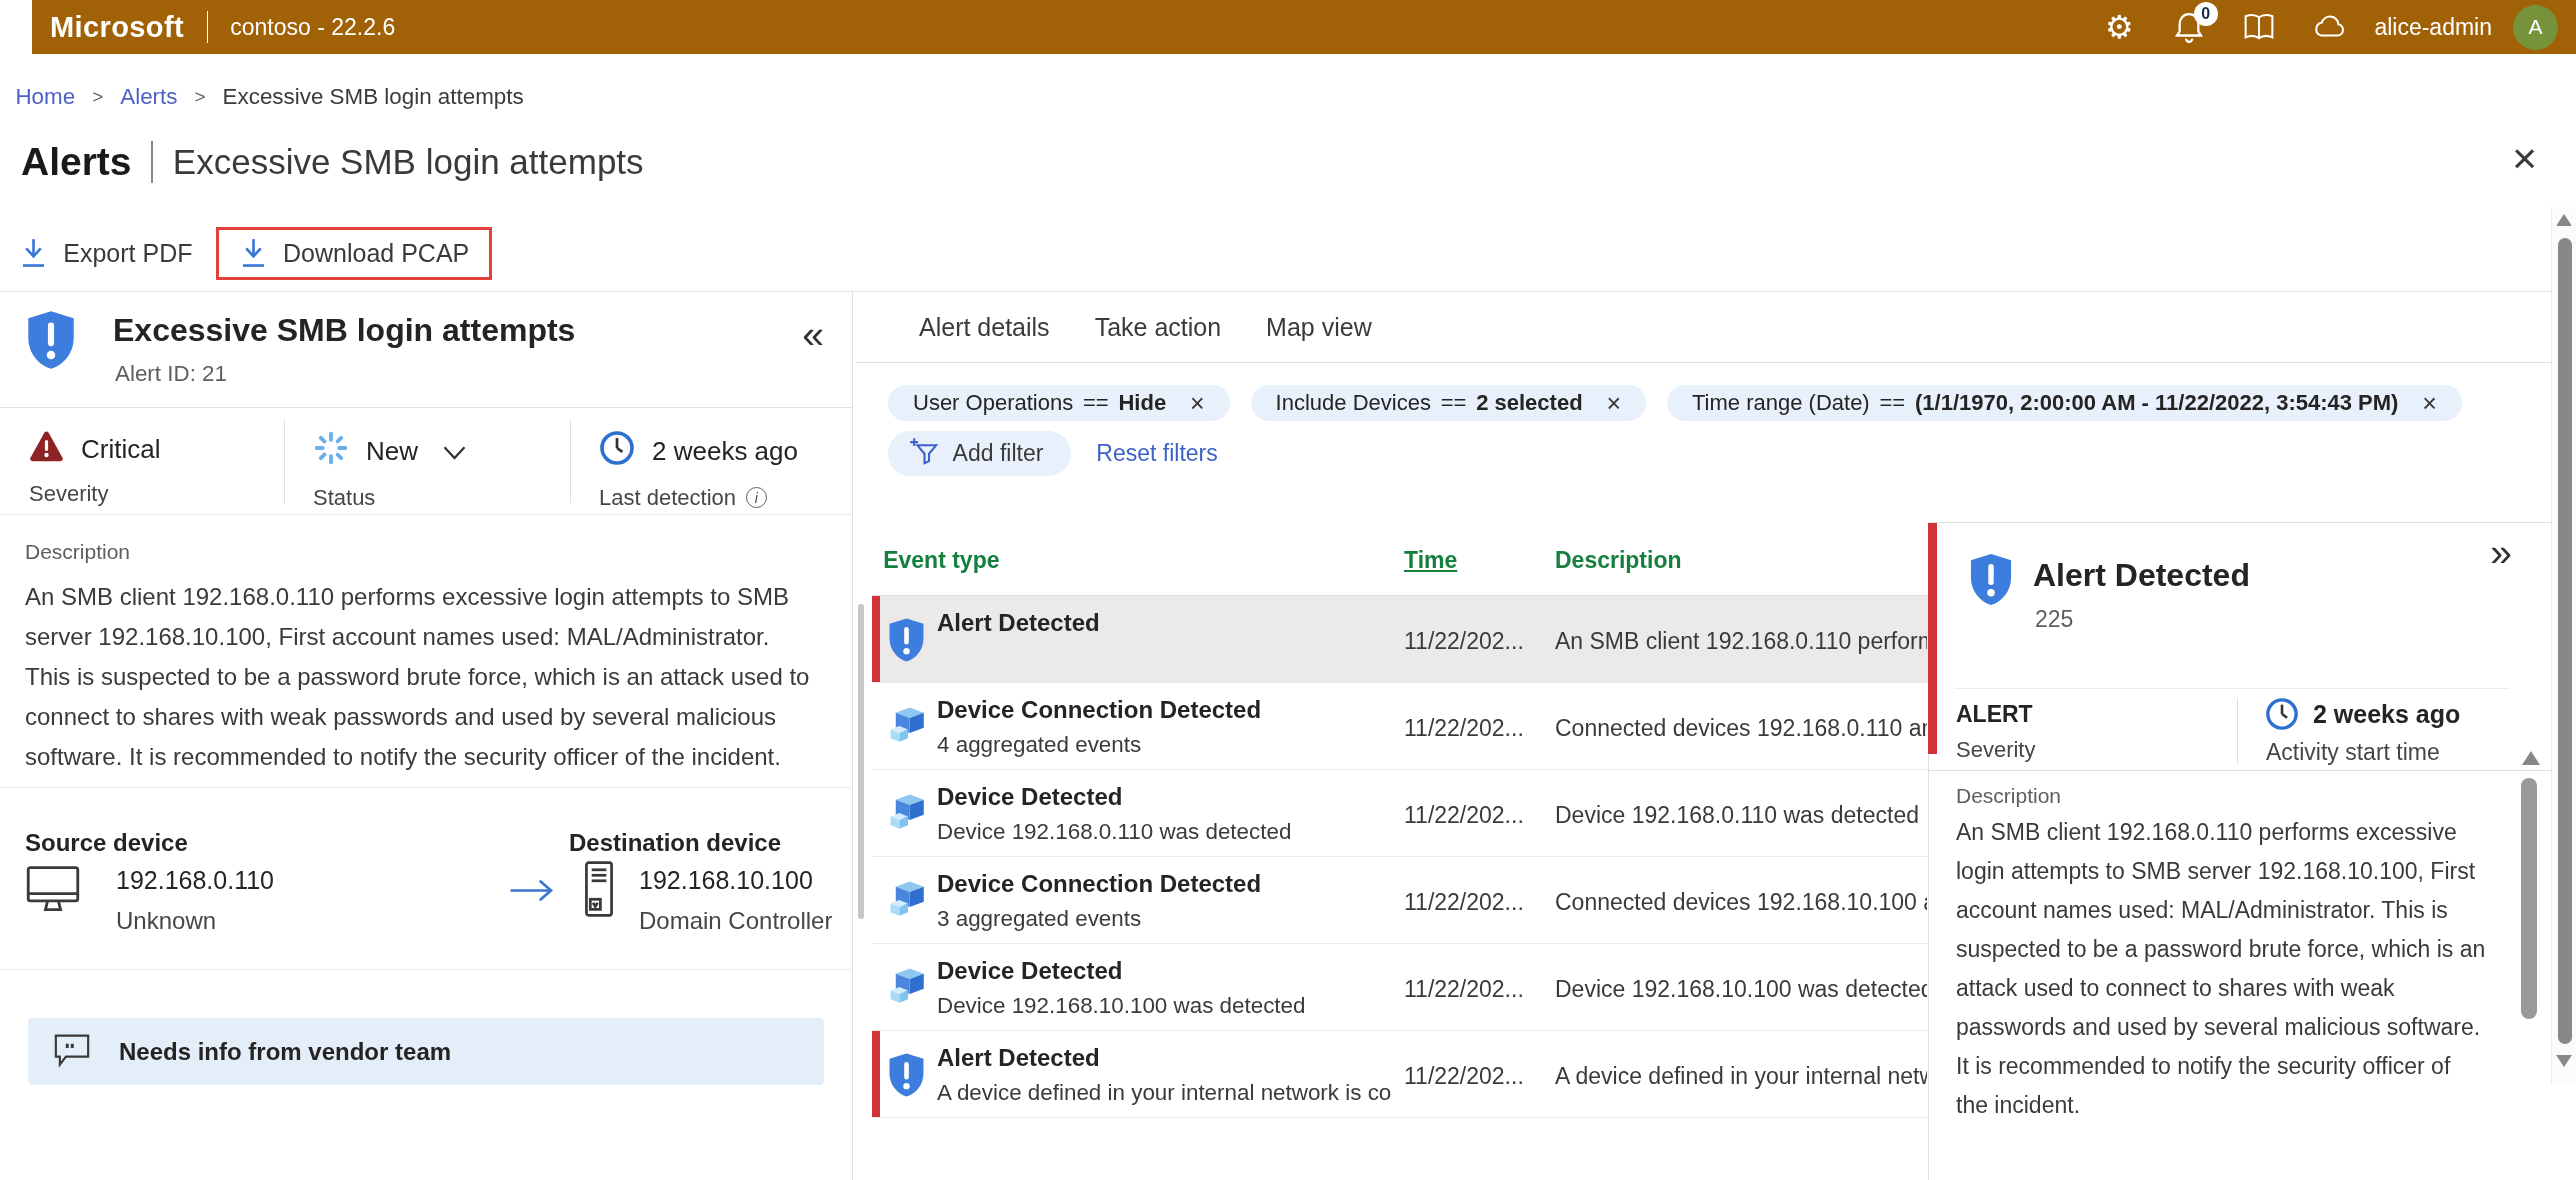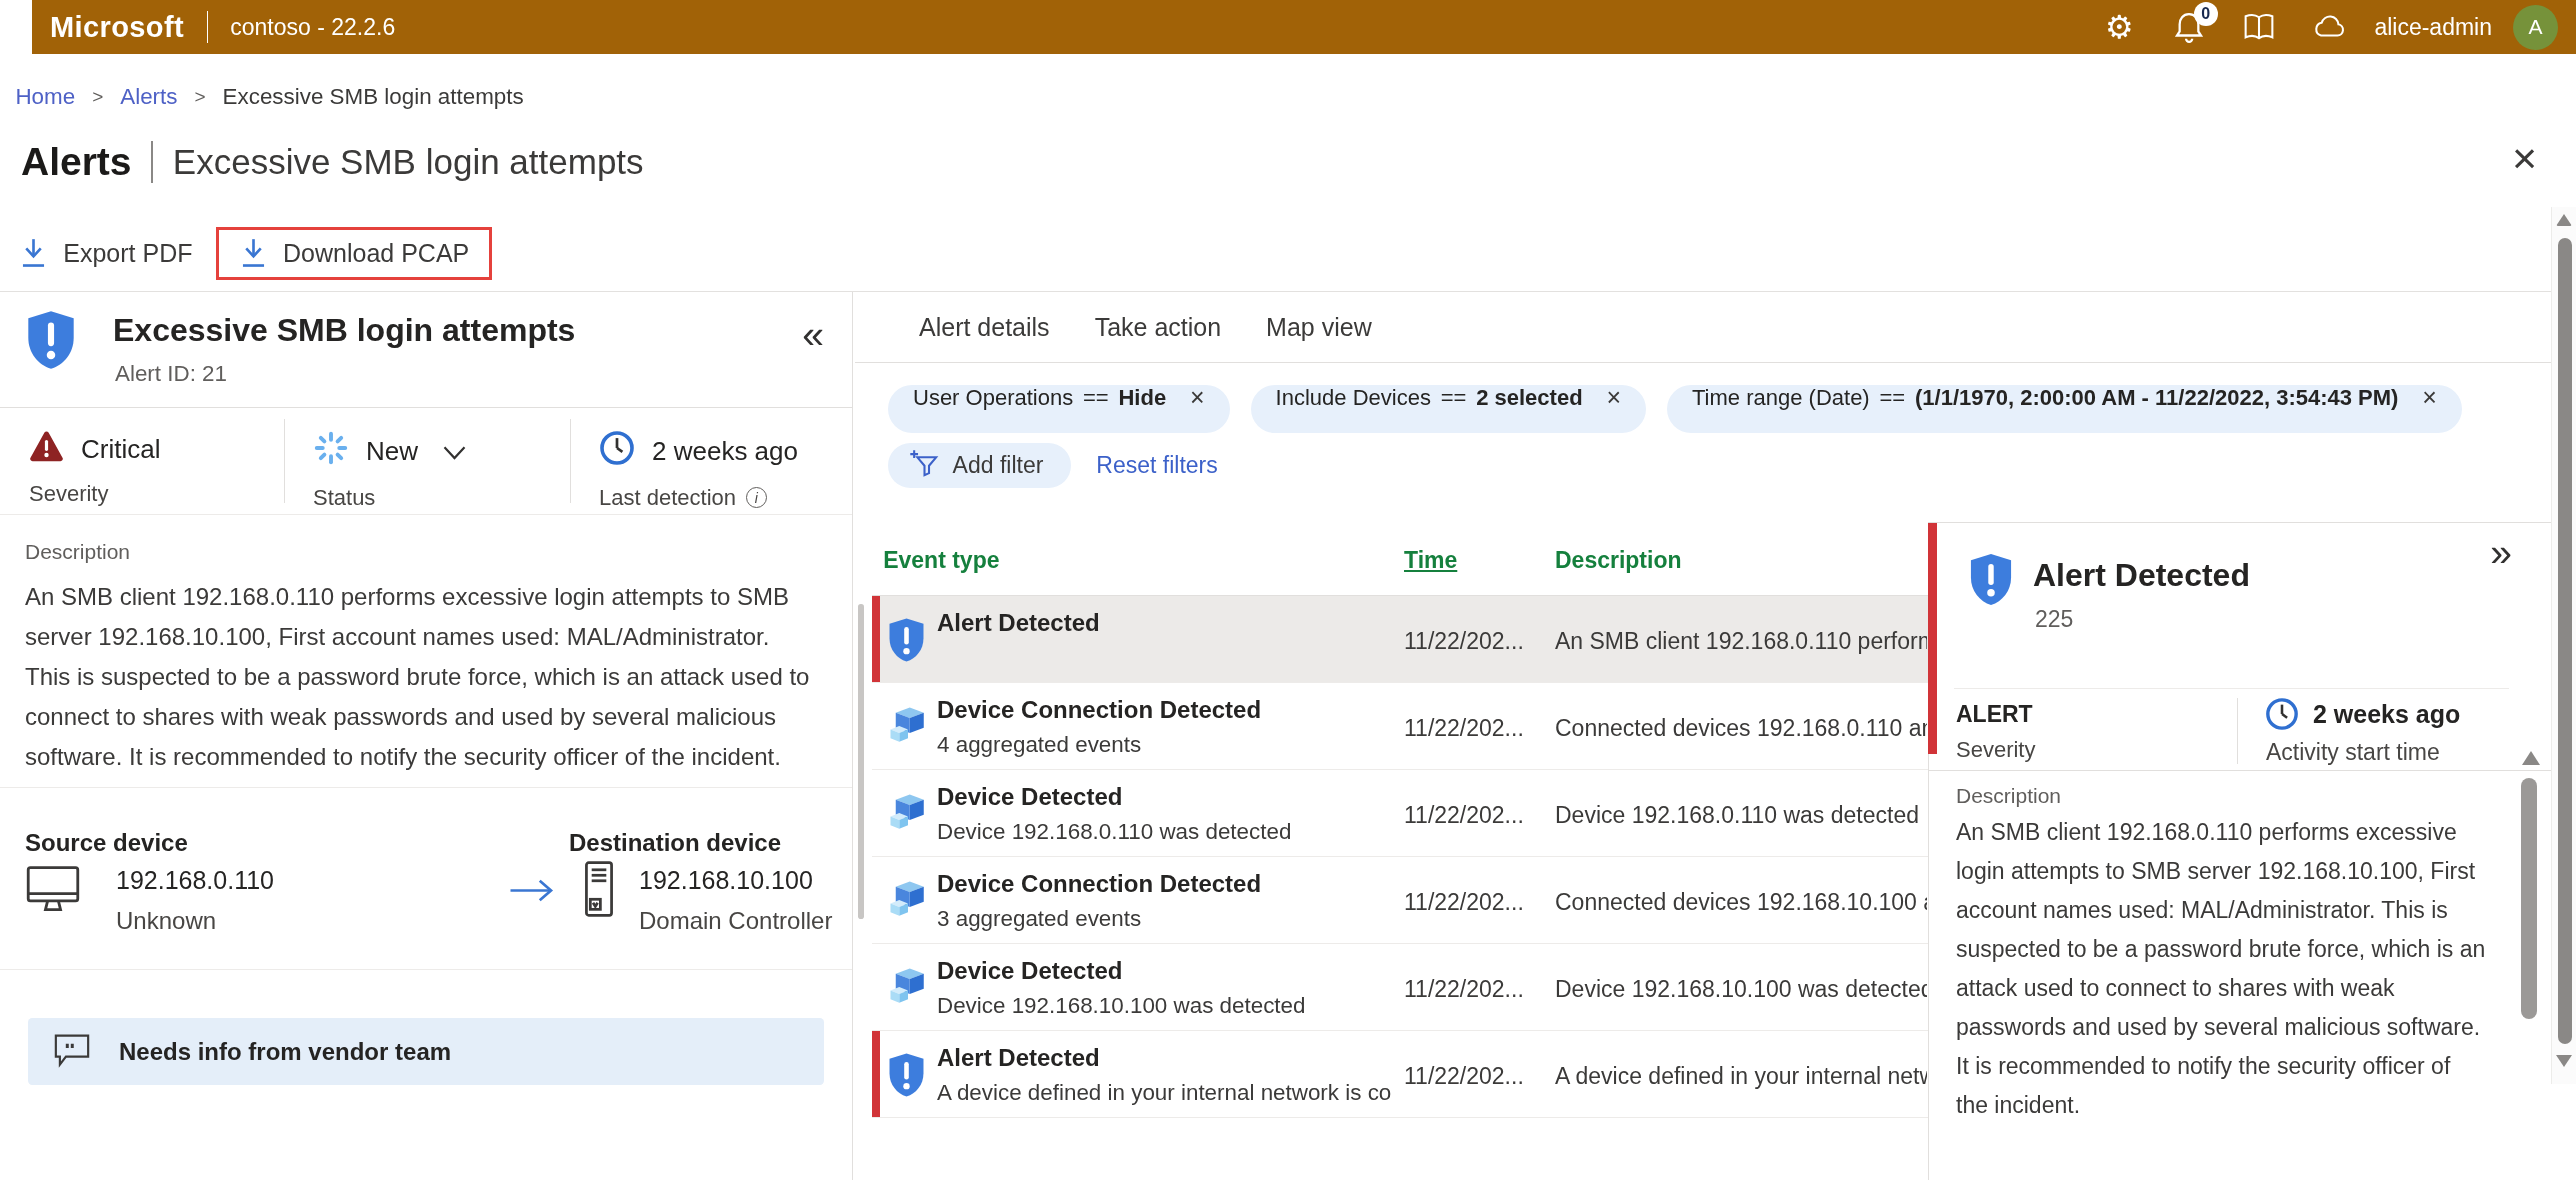--- a/index.html
+++ b/index.html
@@ -76,21 +76,21 @@
   .tabs { position:absolute; left:855px; top:292px; width:1696px; height:71px; border-bottom:1.4px solid #e1dfdd;
           display:flex; align-items:center; gap:45px; padding-left:64px; }
   .tab { position:relative; font-size:25px; color:#3b3a39; height:100%; display:flex; align-items:center; cursor:pointer; }
   .tab.active { font-weight:700; color:#201f1e; }
   .tab.active::after { content:""; position:absolute; left:0; right:0; bottom:8.4px; height:4.9px;
                        background:#3a76d2; border-radius:2.8px; }
 
   
   .filters { position:absolute; left:888px; top:385px; }
   .pill-row { display:flex; gap:21px; }
-  .pill { background:#e7f0fb; border-radius:25px; height:48px; display:flex; align-items:flex-start;
+  .pill { background:#e7f0fb; border-radius:25px; height:36px; display:flex; align-items:center;
           padding:0 25px; font-size:22px; color:#252423; gap:9.8px; white-space:nowrap; }
   .pill b { font-weight:700; }
   .pill-x { margin-left:14px; font-size:25px; font-weight:300; color:#3b3a39; cursor:pointer; line-height:1; }
   .filter-row2 { margin-top:9.8px; display:flex; align-items:center; gap:25px; }
   .add-filter { background:#e7f0fb; border-radius:22.4px; height:45px; display:flex; align-items:center;
                 gap:12.6px; padding:0 28px 0 21px; font-size:23px; color:#3b3a39; cursor:pointer; }
   .reset-filters { font-size:23px; color:#3c61c9; cursor:pointer; }
 
   
   .table { position:absolute; left:872px; top:522px; width:1056px; }

